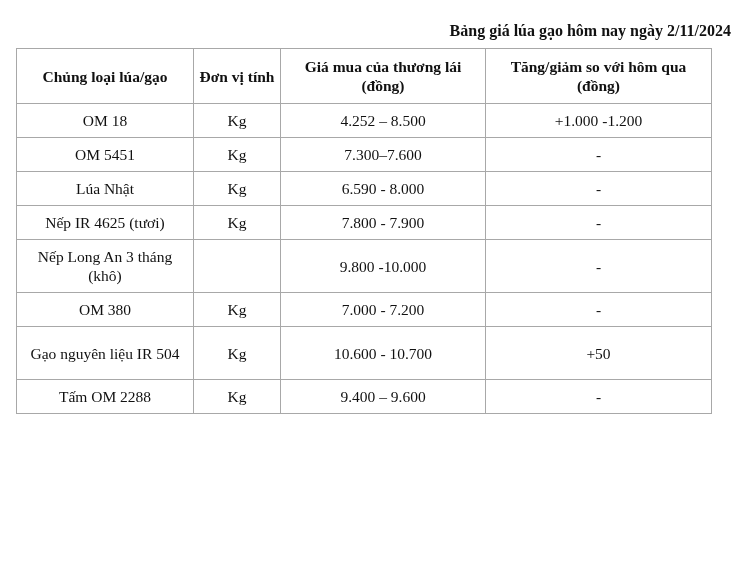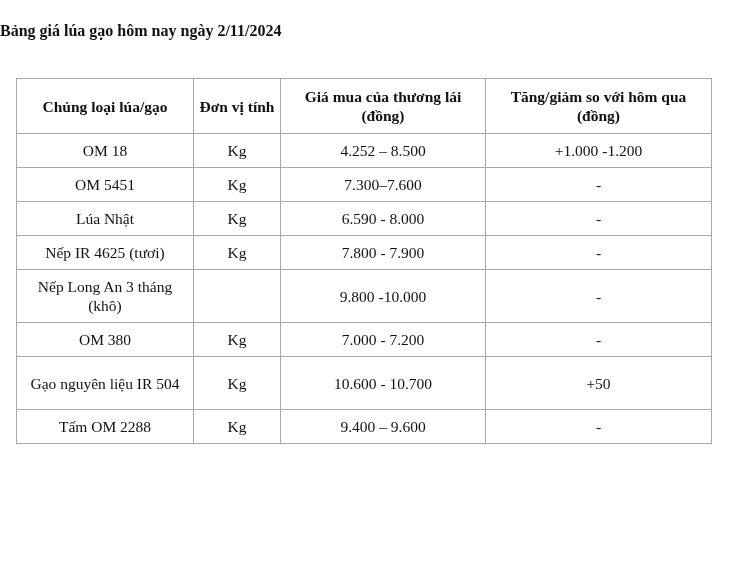--- a/index.html
+++ b/index.html
@@ -1,25 +1,25 @@
 <!DOCTYPE html>
 <html><head>
   <meta charset="utf-8">
   <style>
     html, body { margin: 0; padding: 0; background: #ffffff; }
     body {
       width: 731px; height: 578px; position: relative; overflow: hidden;
       font-family: "Liberation Serif", "DejaVu Serif", serif; color: #111;
     }
     .title {
-      position: absolute; top: 20px; left: 0; width: 731px; text-align: left;
+      position: absolute; top: 20px; left: 0; width: 731px; text-align: right;
       font-weight: bold; font-size: 16px; line-height: 22px;
     }
     table {
-      position: absolute; left: 16px; top: 78px; width: 695px;
+      position: absolute; left: 16px; top: 48px; width: 695px;
       border-collapse: collapse; table-layout: fixed;
     }
     td, th {
       border: 1.5px solid #a8a8a8; text-align: center; vertical-align: middle;
       font-size: 15.5px; line-height: 19px; padding: 0 4px;
     }
     th { font-weight: bold; height: 54px; }
     td { height: 33px; }
     td.tall { height: 52px; }
   </style>

